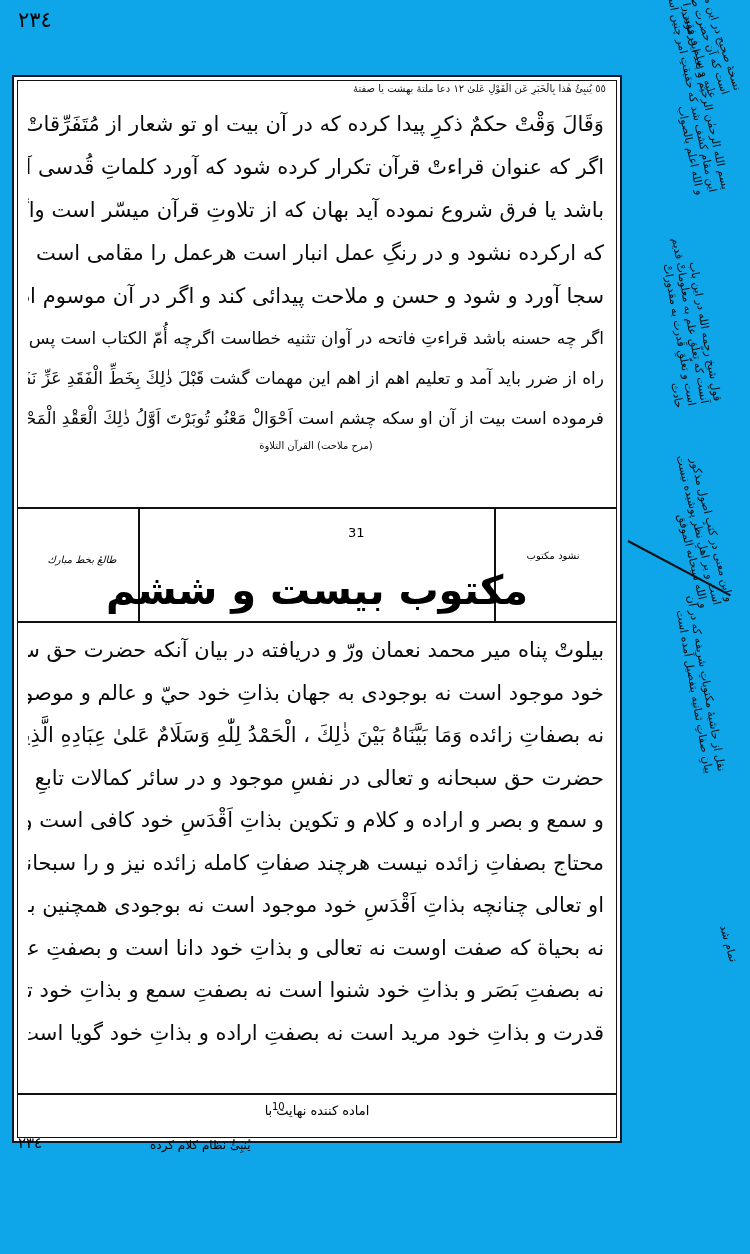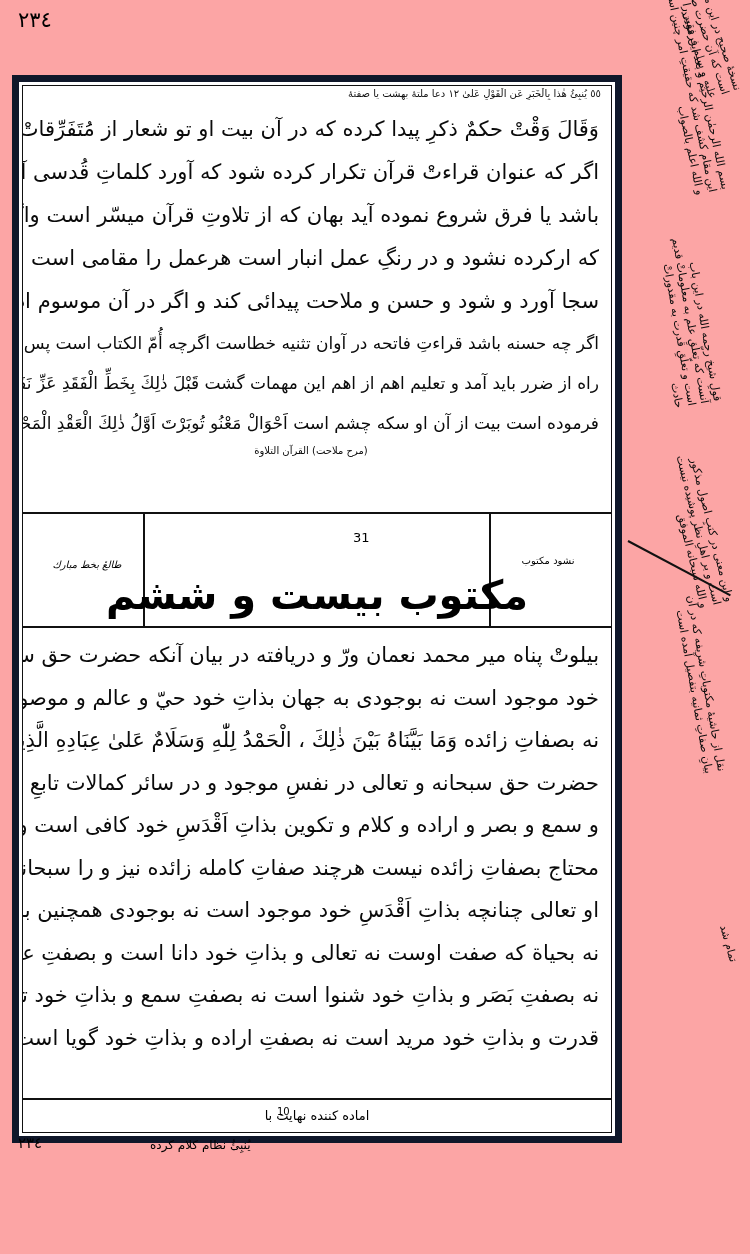--- a/index.html
+++ b/index.html
@@ -12,21 +12,21 @@
     height: 1254px;
     position: relative;
     font-family: "DejaVu Sans", sans-serif;
     color: #000;
     overflow: hidden;
   }
 
   .page {
     position: absolute;
     inset: 0;
-    background: #fca5a5;
+    background: #0ea5e9;
   }
 
   
   .folio-top {
     position: absolute;
     left: 18px;
     top: 8px;
     font-size: 21px;
     letter-spacing: 1px;
     direction: rtl;
@@ -40,21 +40,21 @@
     direction: rtl;
   }
 
   
   .frame {
     position: absolute;
     left: 12px;
     top: 75px;
     width: 610px;
     height: 1068px;
-    border: 7px solid #0f172a;
+    border: 2px solid #0f172a;
     box-sizing: border-box;
     background: #fff;
   }
   .frame::after{
     content:"";
     position:absolute;
     left:3px; right:3px; top:3px; bottom:3px;
     border:1px solid #111;
     pointer-events:none;
   }

